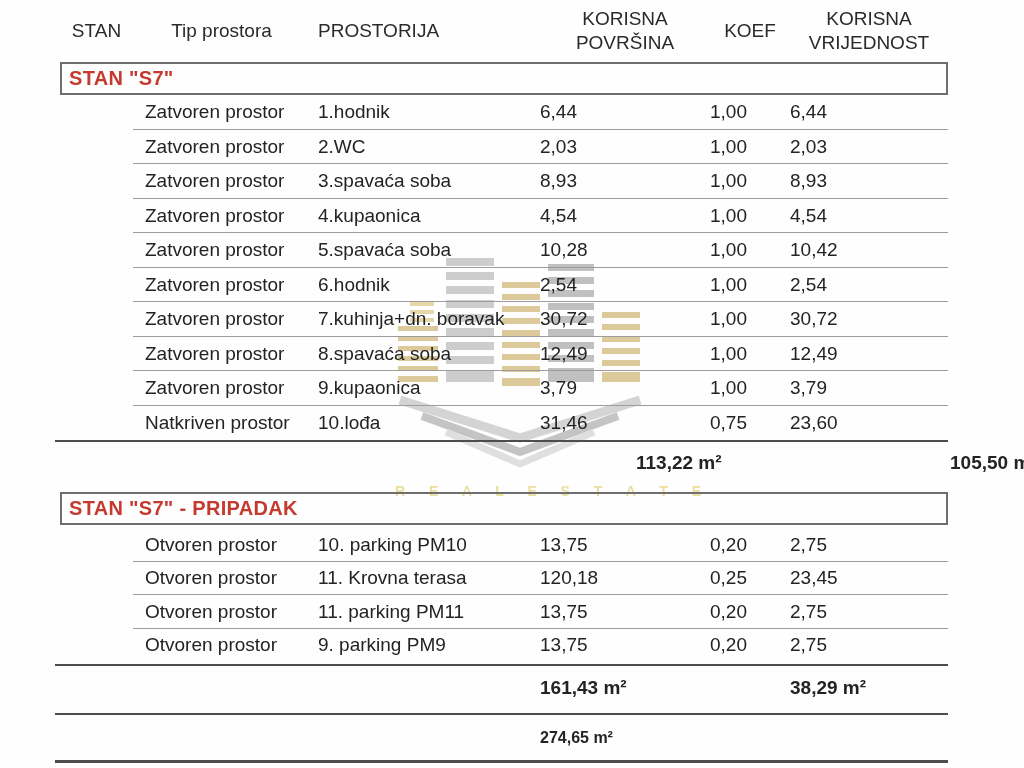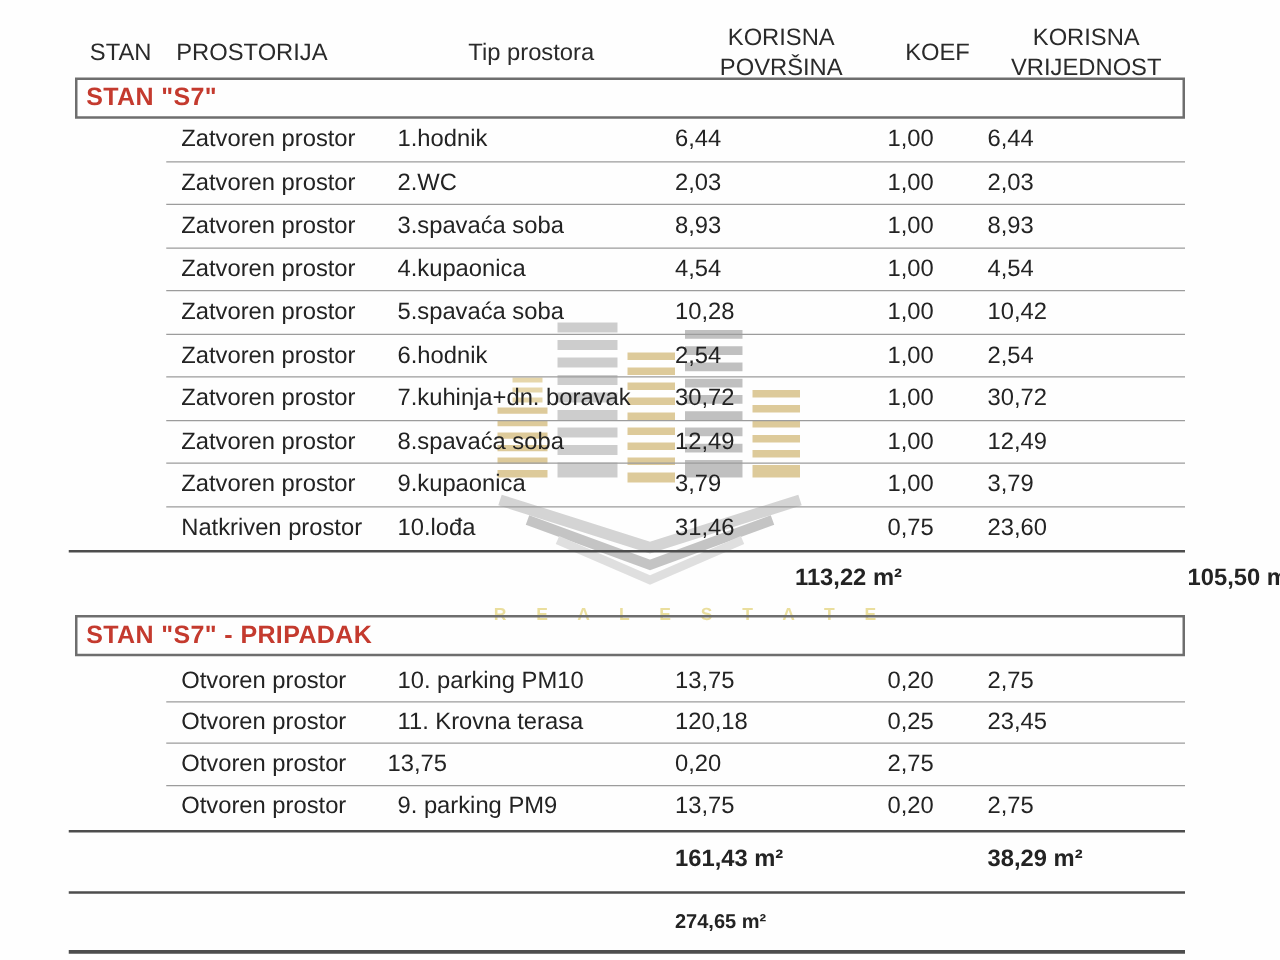--- a/index.html
+++ b/index.html
@@ -17,21 +17,21 @@
     position:absolute;left:395px;top:483px;width:285px;z-index:0;
     text-align:center;font-size:14px;font-weight:bold;letter-spacing:10px;
     color:#ddc95e;opacity:.6;white-space:nowrap;
   }
   
   .grid-row{
     position:absolute;left:60px;width:888px;
     display:grid;grid-template-columns:73px 177px 230px 170px 80px 158px;
     align-items:center;z-index:1;
   }
-  .hdr{top:5px;height:52px;font-size:19px;color:#2a2a2a;margin-top:12px;}
+  .hdr{top:5px;height:52px;font-size:19px;color:#2a2a2a;}
   .hdr .c{white-space:pre-line;text-align:center;line-height:1.25;}
   .hdr .c.left{text-align:left;padding-left:8px;}
   .section-box{
     position:absolute;left:60px;width:884px;height:29px;z-index:1;
     border:2px solid #6e6e6e;background:transparent;
     display:flex;align-items:center;
   }
   .section-box .title{
     font-size:20px;font-weight:bold;color:#c43a2e;padding-left:7px;letter-spacing:.3px;
   }
@@ -127,22 +127,22 @@
     </g>
 
     <polyline points="10,150 130,188 250,150" fill="none" stroke="#b2b2b2" stroke-width="9"></polyline>
     <polyline points="32,166 130,202 228,166" fill="none" stroke="#969696" stroke-width="8"></polyline>
     <polyline points="56,182 130,214 204,182" fill="none" stroke="#c7c7c7" stroke-width="7"></polyline>
   </svg>
   <div class="wm-text">R E A L   E S T A T E</div>
 
   <div class="grid-row hdr">
     <div class="c">STAN</div>
+    <div class="c">Tip prostora</div>
     <div class="c left">PROSTORIJA</div>
-    <div class="c">Tip prostora</div>
     <div class="c">KORISNA
 POVRŠINA</div>
     <div class="c">KOEF</div>
     <div class="c">KORISNA
 VRIJEDNOST</div>
   </div>
 
   <div class="section-box" style="top:62px;">
     <span class="title">STAN "S7"</span>
   </div>
@@ -255,20 +255,21 @@
     <div></div>
     <div class="cell-tip">Otvoren prostor</div>
     <div class="cell-prostorija">11. Krovna terasa</div>
     <div class="num">120,18</div>
     <div class="num">0,25</div>
     <div class="num">23,45</div>
   </div>
       <div class="data-row">
     <div></div>
     <div class="cell-tip">Otvoren prostor</div>
+    <div class="cell-prostorija">11. parking PM11</div>
     <div class="num">13,75</div>
     <div class="num">0,20</div>
     <div class="num">2,75</div>
   </div>
       <div class="data-row">
     <div></div>
     <div class="cell-tip">Otvoren prostor</div>
     <div class="cell-prostorija">9. parking PM9</div>
     <div class="num">13,75</div>
     <div class="num">0,20</div>

